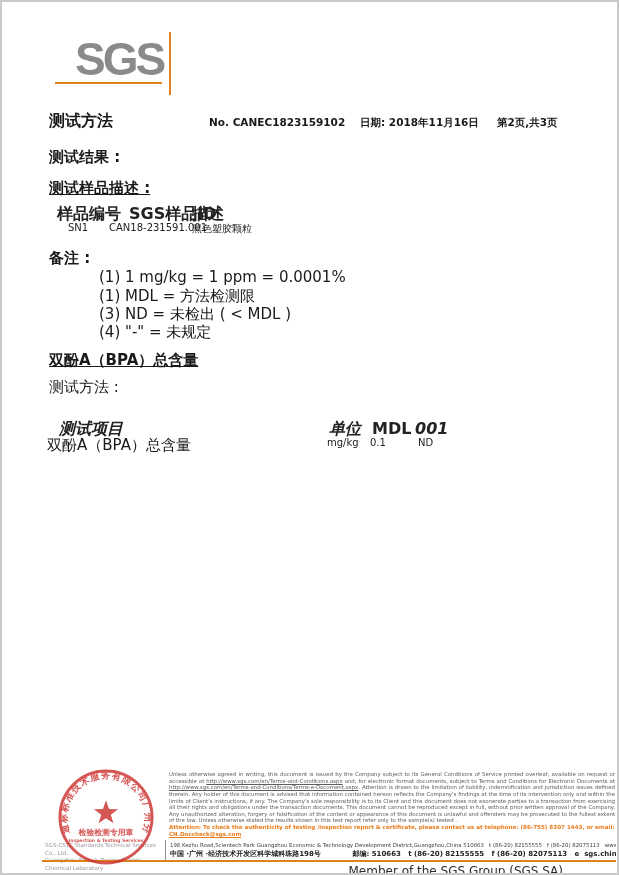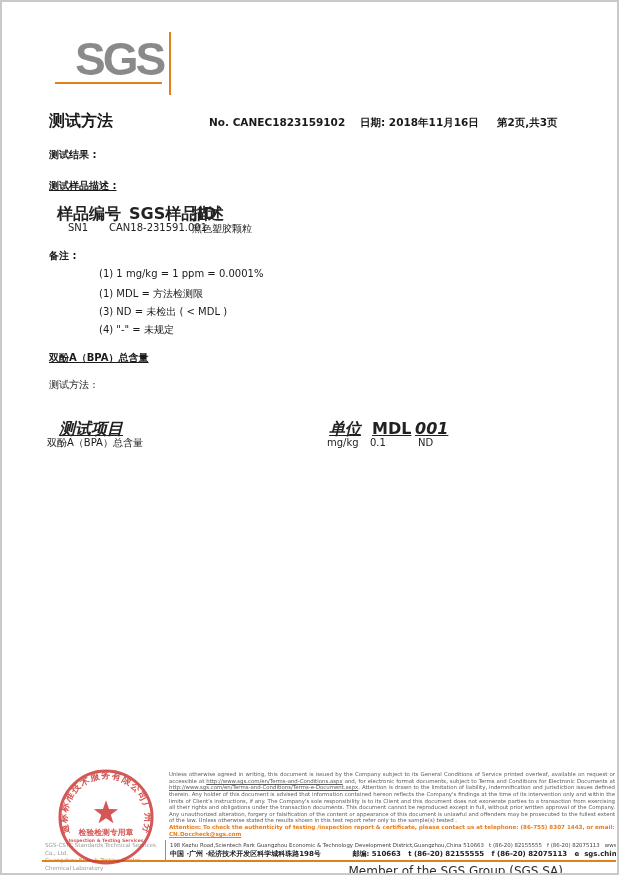--- a/index.html
+++ b/index.html
@@ -10,28 +10,28 @@
     border:2px solid #c9c9c9; overflow:hidden; color:#222;
   }
   .abs { position:absolute; }
   
   .logo-text { font-family:"Liberation Sans",sans-serif; font-weight:bold;
     font-size:46px; letter-spacing:-3px; color:#8a8a8a; line-height:1; }
   .rule-orange { background:#e0821c; }
   
   .doc-title { font-size:16px; font-weight:bold; color:#1a1a1a; }
   .hdr-meta { font-size:10.5px; font-weight:bold; color:#1a1a1a; }
-  .body-txt { font-size:10px; color:#1a1a1a; }
+  .body-txt { font-size:15px; color:#1a1a1a; }
   .sec-underline { text-decoration:underline; }
   .bold { font-weight:bold; }
   .italic { font-style:italic; }
   
   .tbl-head { font-size:16px; font-weight:bold; }
   .tbl-cell { font-size:10px; }
-  .col-head-u { text-decoration:underline; }
+  .col-head-u { }
   .method-par { font-size:10.5px; line-height:17px; width:474px; text-align:justify; }
   
   .legal { font-size:5.4px; line-height:1.23; color:#5d5d5d; width:446px;
     text-align:justify; }
   .legal .lk { text-decoration:underline; }
   .attention { font-size:5.6px; line-height:1.25; color:#e87e1e; font-weight:bold; width:446px; }
   .attention .lk { text-decoration:underline; }
   .company-lines { font-size:5.6px; line-height:1.35; color:#9a9a9a; }
   .addr1 { font-size:5.4px; color:#3c3c3c; white-space:pre; }
   .addr2 { font-size:7px; color:#222; white-space:pre; font-weight:bold; }

